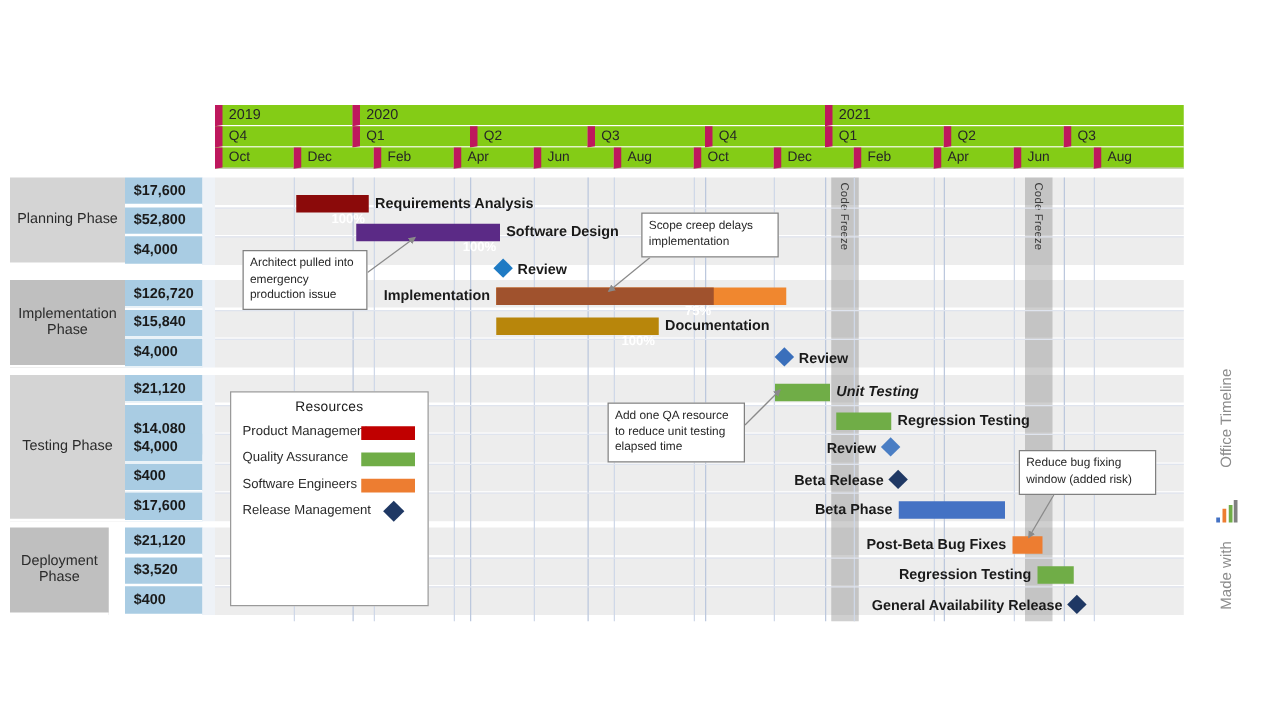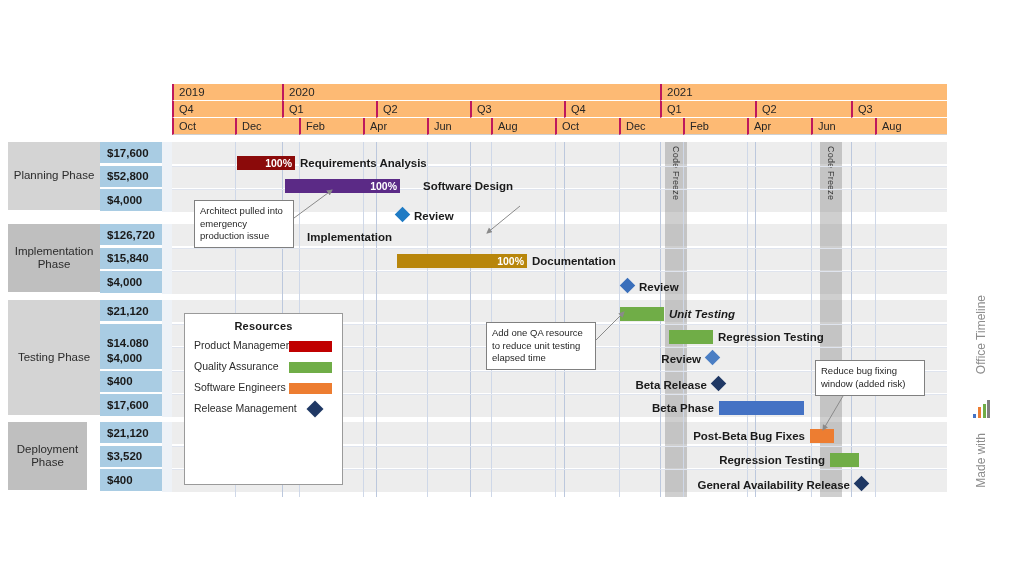--- a/index.html
+++ b/index.html
@@ -10,22 +10,22 @@
     font-family:"Liberation Sans", sans-serif;
     overflow:hidden;
     position:relative;
     -webkit-font-smoothing:antialiased;
   }
   #stage{position:absolute;left:0;top:0;width:1024px;height:576px;}
 
   
   .hdr-cell{
     position:absolute;box-sizing:border-box;
-    background:#fdba74;
-    border-left:2px solid #be185d;
+    background:#84cc16;
+    border-left:6px solid #be185d;
     border-bottom:1px solid #ffffff;
     font-size:11px;color:#262626;
     padding-left:5px;
     line-height:16px;
     white-space:nowrap;
     overflow:hidden;
   }
   .hdr-year{height:17px;font-size:11.5px;}
   .hdr-q{height:17px;}
   .hdr-m{height:17px;border-bottom:1px solid #d0d0d0;}
@@ -48,21 +48,21 @@
   }
 
   
   .row-band{position:absolute;background:#ededed;}
   .vgrid{position:absolute;width:1px;background:#cfd8e8;}
   .hgrid{position:absolute;height:1px;background:#dfe4ee;}
 
   
   .bar{position:absolute;height:14px;}
   .bar .pct{
-    position:absolute;right:3px;top:0;height:32px;line-height:14px;
+    position:absolute;right:3px;top:12px;height:32px;line-height:14px;
     font-size:10.5px;font-weight:bold;color:#ffffff;
   }
   .task-lbl{
     position:absolute;font-size:11.5px;font-weight:bold;color:#1a1a1a;
     white-space:nowrap;line-height:14px;height:14px;
   }
   .task-lbl.right{text-align:left;}
   .task-lbl.left{text-align:right;}
 
   
@@ -83,21 +83,21 @@
     font-size:9.5px;color:#262626;line-height:12.5px;
     padding:4px 5px;
   }
 
   
   #legend{
     position:absolute;background:#ffffff;border:1px solid #9a9a9a;
     box-sizing:border-box;
   }
   #legend .ltitle{
-    text-align:center;font-size:11px;font-weight:bold;color:#1a1a1a;
+    text-align:center;font-size:11px;font-weight:normal;color:#1a1a1a;
     margin-top:6px;margin-bottom:4px;letter-spacing:.2px;
   }
   .lrow{position:relative;height:21px;}
   .lrow .lname{
     position:absolute;left:9px;top:3px;font-size:10.5px;color:#2b2b2b;
     white-space:nowrap;
   }
   .lrow .lswatch{position:absolute;right:10px;top:5px;width:43px;height:11px;}
   .lrow .ldia{position:absolute;right:21px;top:4px;width:12px;height:12px;transform:rotate(45deg);}
 
@@ -205,23 +205,27 @@
     <div class="cost-cell" style="left: 100px; top: 445.6px; width: 62px; height: 22.4px; background: rgb(169, 204, 227);">$3,520</div>
     <div class="cost-cell" style="left: 100px; top: 469.2px; width: 62px; height: 22.4px; background: rgb(169, 204, 227);">$400</div>
     <div style="position: absolute; left: 162px; top: 422px; width: 10px; height: 69.6px; background: rgb(238, 242, 247);"></div>
     <div class="bar" style="left: 237px; top: 156px; width: 58px; background: rgb(139, 10, 10);">
       <span class="pct">100%</span>
     </div>
     <div class="task-lbl right" style="left: 300px; top: 156px;">Requirements Analysis</div>
     <div class="bar" style="left: 285px; top: 179px; width: 115px; background: rgb(91, 42, 134);">
       <span class="pct">100%</span>
     </div>
-    <div class="task-lbl right" style="left: 405px; top: 179px; margin-left: 18px;">Software Design</div>
+    <div class="task-lbl right" style="left: 405px; top: 179px;">Software Design</div>
     <div class="ms" style="left: 397px; top: 209px; background: rgb(31, 123, 196);"></div>
     <div class="task-lbl" style="left: 414px; top: 209px;">Review</div>
+    <div class="bar" style="left: 397px; top: 230px; width: 232px; background: rgb(240, 135, 47);">
+      <div style="position: absolute; left: 0px; top: 0px; height: 14px; width: 174px; background: rgb(160, 82, 45);"></div>
+      <span class="pct" style="left: 142px; width: 30px; text-align: right;">75%</span>
+    </div>
     <div class="task-lbl left" style="right: 632px; top: 230px;">Implementation</div>
     <div class="bar" style="left: 397px; top: 254px; width: 130px; background: rgb(184, 134, 11);">
       <span class="pct">100%</span>
     </div>
     <div class="task-lbl right" style="left: 532px; top: 254px;">Documentation</div>
     <div class="ms" style="left: 622px; top: 280px; background: rgb(58, 111, 187);"></div>
     <div class="task-lbl" style="left: 639px; top: 280px;">Review</div>
     <div class="bar" style="left: 620px; top: 307px; width: 44px; background: rgb(112, 173, 71);"></div>
     <div class="task-lbl right" style="left: 669px; top: 307px; font-style: italic;">Unit Testing</div>
     <div class="bar" style="left: 669px; top: 330px; width: 44px; background: rgb(112, 173, 71);"></div>
@@ -243,20 +247,21 @@
         <marker id="ah" markerWidth="7" markerHeight="7" refX="5" refY="3" orient="auto">
           <path d="M0,0 L6,3 L0,6 z" fill="#8a8a8a"></path>
         </marker>
       </defs>
       <line x1="294" y1="218" x2="332" y2="190" stroke="#8a8a8a" stroke-width="1" marker-end="url(#ah)"></line>
       <line x1="520" y1="206" x2="487" y2="233" stroke="#8a8a8a" stroke-width="1" marker-end="url(#ah)"></line>
       <line x1="596" y1="340" x2="624" y2="312" stroke="#8a8a8a" stroke-width="1" marker-end="url(#ah)"></line>
       <line x1="843" y1="396" x2="823" y2="430" stroke="#8a8a8a" stroke-width="1" marker-end="url(#ah)"></line>
     </svg>
     <div class="callout" style="left: 194px; top: 200px; width: 100px; min-height: 48px;">Architect pulled into emergency production issue</div>
+    <div class="callout" style="left: 513px; top: 170px; width: 110px; min-height: 36px;">Scope creep delays implementation</div>
     <div class="callout" style="left: 486px; top: 322px; width: 110px; min-height: 48px;">Add one QA resource to reduce unit testing elapsed time</div>
     <div class="callout" style="left: 815px; top: 360px; width: 110px; min-height: 36px;">Reduce bug fixing window (added risk)</div>
     <div id="legend" style="left: 184px; top: 313px; width: 159px; height: 172px;">
       <div class="ltitle">Resources</div>
       <div class="lrow">
         <span class="lname">Product Management</span>
         <span class="lswatch" style="background: rgb(192, 0, 0);"></span>
       </div>
       <div class="lrow">
         <span class="lname">Quality Assurance</span>

